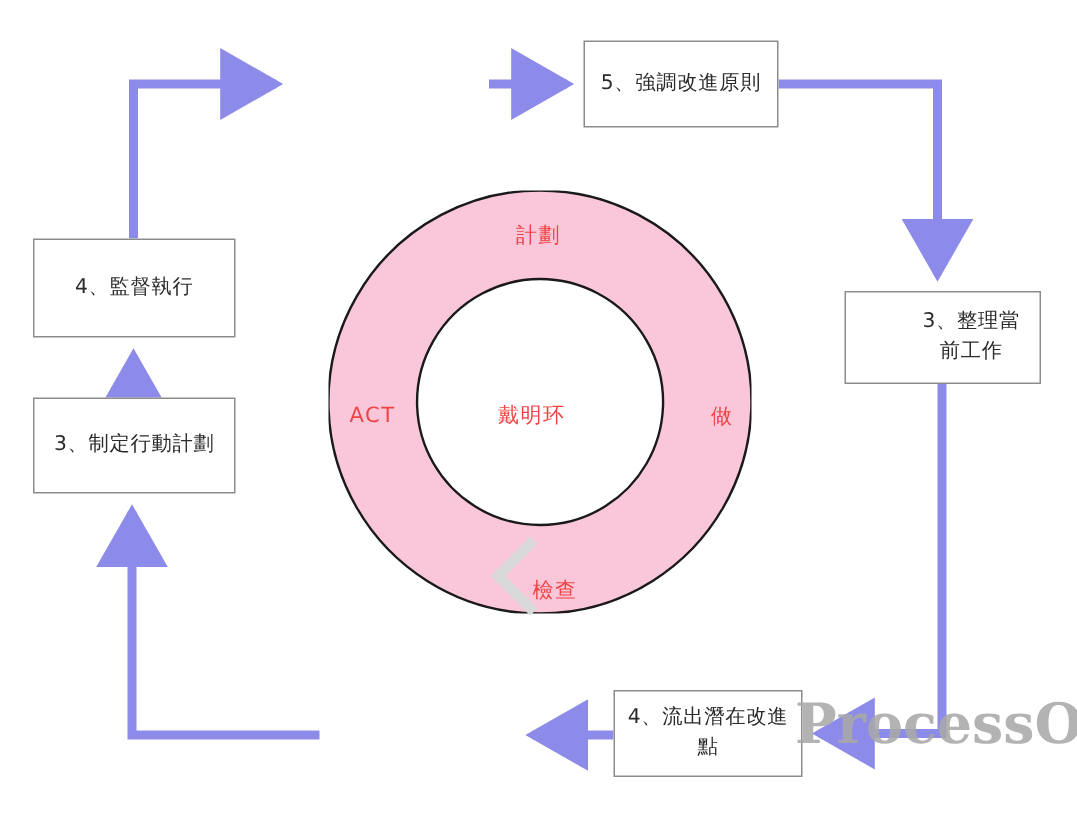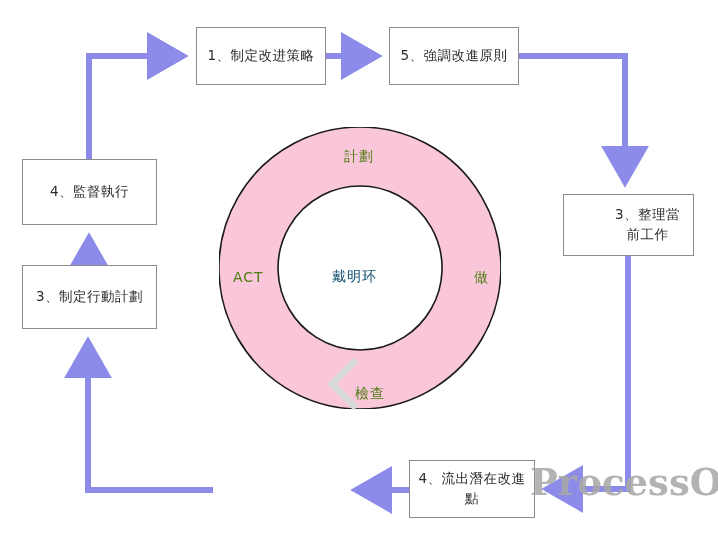--- a/index.html
+++ b/index.html
@@ -31,29 +31,29 @@
     letter-spacing: 0.5px;
     z-index: 4;
   }
   .ring-wrap {
     position: absolute;
     z-index: 2;
   }
   .ring-label {
     position: absolute;
     font-size: 14px;
-    color: #4d7c0f;
+    color: #ef4444;
     white-space: nowrap;
     letter-spacing: 1px;
     z-index: 3;
   }
   .center-label {
     position: absolute;
     font-size: 14px;
-    color: #0c4a6e;
+    color: #ef4444;
     white-space: nowrap;
     letter-spacing: 1px;
     z-index: 3;
   }
   .chev {
     position: absolute;
     z-index: 3;
   }
   .edges {
     position: absolute;
@@ -105,23 +105,20 @@
   <svg class="chev" style="left:326px; top:358px;" width="36" height="52" viewBox="0 0 36 52">
     <polyline points="30,2 6,26 30,50" fill="none" stroke="#d9d9d9" stroke-width="7" stroke-linecap="butt" stroke-linejoin="miter"></polyline>
   </svg>
 
   <div class="ring-label" style="left:344px; top:148px;">計劃</div>
   <div class="ring-label" style="left:474px; top:269px;">做</div>
   <div class="ring-label" style="left:355px; top:385px;">檢查</div>
   <div class="ring-label" style="left:233px; top:269px;">ACT</div>
   <div class="center-label" style="left:332px; top:268px;">戴明环</div>
 
-  <div class="node" style="left:196px; top:27px; width:130px; height:58px;">
-    <span>1、制定改进策略</span>
-  </div>
   <div class="node" style="left:389px; top:27px; width:130px; height:58px;">
     <span>5、強調改進原則</span>
   </div>
   <div class="node" style="left:563px; top:194px; width:131px; height:62px;padding-left:44px;">
     <span>3、整理當前工作</span>
   </div>
   <div class="node" style="left:409px; top:460px; width:126px; height:58px;">
     <span>4、流出潛在改進點</span>
   </div>
   <div class="node" style="left:22px; top:265px; width:135px; height:64px;">

